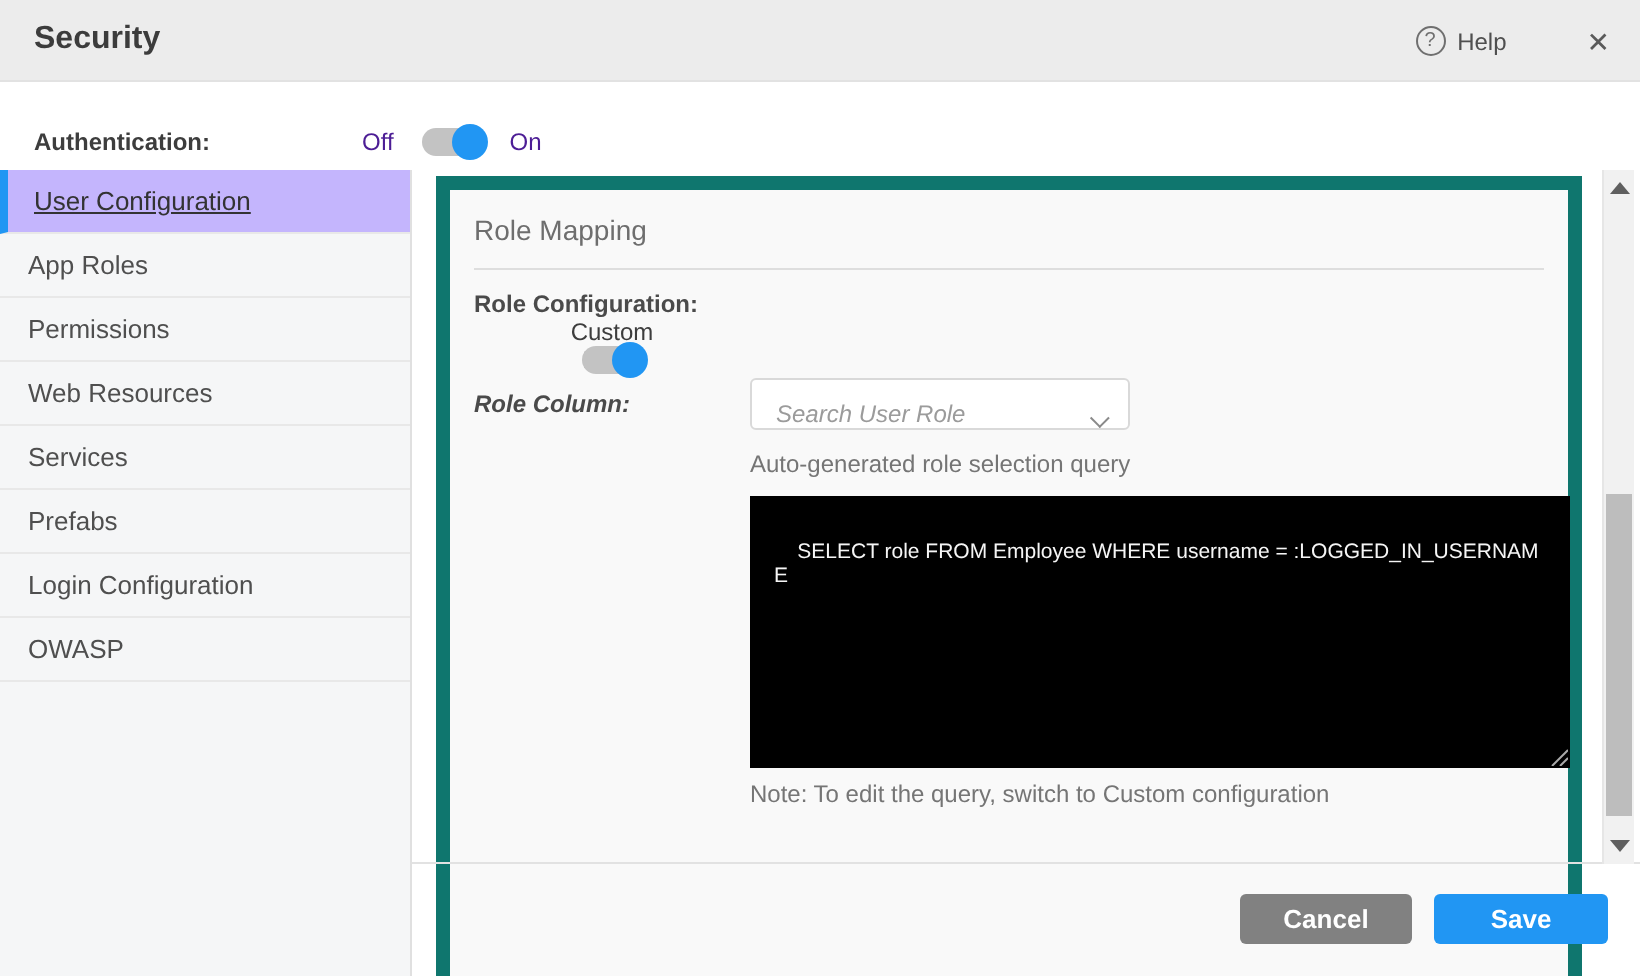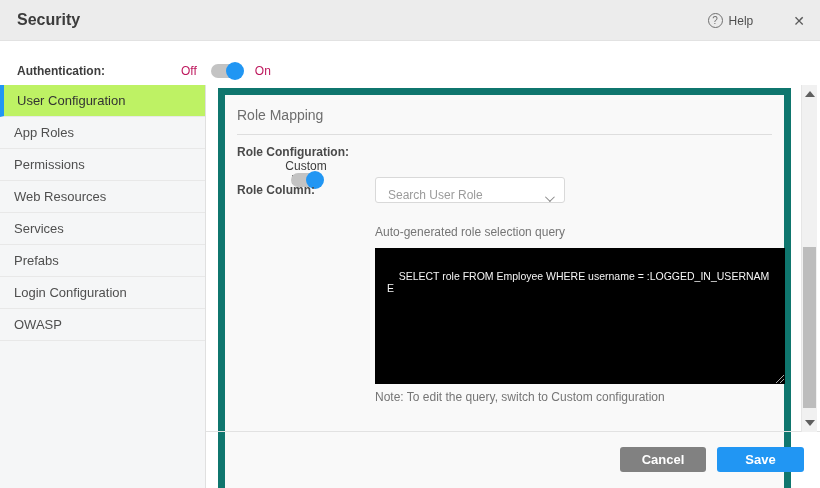--- a/index.html
+++ b/index.html
@@ -25,21 +25,21 @@
   .help-label { font-size:12px; color:#4f4f4f; }
   .close-btn { font-size:14px; color:#5a5a5a; cursor:pointer; line-height:1; }
 
   
   .auth-row {
     position:absolute; left:0; top:41px; width:820px; height:60px;
     background:#fff; border-bottom:1px solid #e3e3e3;
     display:flex; align-items:center; padding-left:17px;
   }
   .auth-label { font-size:12px; font-weight:700; color:#3d3d3d; }
-  .toggle-off-label, .toggle-on-label { font-size:12px; color:#be185d; }
+  .toggle-off-label, .toggle-on-label { font-size:12px; color:#4c1d95; }
   .auth-row .toggle-off-label { margin-left:76px; }
 
   
   .toggle { position:relative; width:30px; height:14px; margin:0 14px; cursor:pointer; }
   .toggle-track { position:absolute; left:0; top:0; width:30px; height:14px; background:#c3c3c3; border-radius:7px; }
   .toggle-knob {
     position:absolute; top:-2px; right:-3px; width:18px; height:18px;
     background:#2196f3; border-radius:50%;
   }
 
@@ -47,37 +47,37 @@
   .sidebar {
     position:absolute; left:0; top:85px; width:206px; height:403px;
     background:#f5f6f7; border-right:1px solid #e0e0e0;
   }
   .side-item {
     height:32px; display:flex; align-items:center; padding-left:14px;
     font-size:13px; color:#4f4f4f; border-bottom:1px solid #e8e8e8; cursor:pointer;
     background:transparent;
   }
   .side-item.active {
-    background:#bef264; border-left:4px solid #2196f3; padding-left:13px; color:#333;
+    background:#c4b5fd; border-left:4px solid #2196f3; padding-left:13px; color:#333;text-decoration:underline;
   }
 
   
   .main { position:absolute; left:206px; top:85px; width:614px; height:403px; background:#fff; }
   .content-divider { position:absolute; left:206px; top:431px; width:614px; border-top:1px solid #e2e2e2; }
 
   .panel {
     position:absolute; left:218px; top:88px; width:573px; height:438px;
     background:#f9f9f9; border:7px solid #0f766e;
   }
   .panel-title { font-size:14px; color:#6e6e6e; padding:12px 12px 11px 12px; }
   .panel-rule { border-top:1px solid #dedede; margin:0 12px; }
 
   .form-row { position:absolute; left:12px; display:flex; align-items:center; }
   .row-roleconfig { top:50px; height:24px;flex-direction:column; }
-  .row-rolecolumn { top:82px; height:26px; }
+  .row-rolecolumn { top:94px; height:26px;font-style:italic; }
   .form-label { width:138px; font-size:12px; font-weight:700; color:#4a4a4a; }
   .seg-label { font-size:12px; color:#3d3d3d; }
 
   .select-box {
     width:190px; height:26px; background:#fff; border:1px solid #d9d9d9; border-radius:3px;
     display:flex; align-items:flex-end; justify-content:space-between;
     padding:0 12px; cursor:pointer;gap:42px;
   }
   .select-placeholder { font-size:12px; color:#9b9b9b; }
   .chevron-down {

